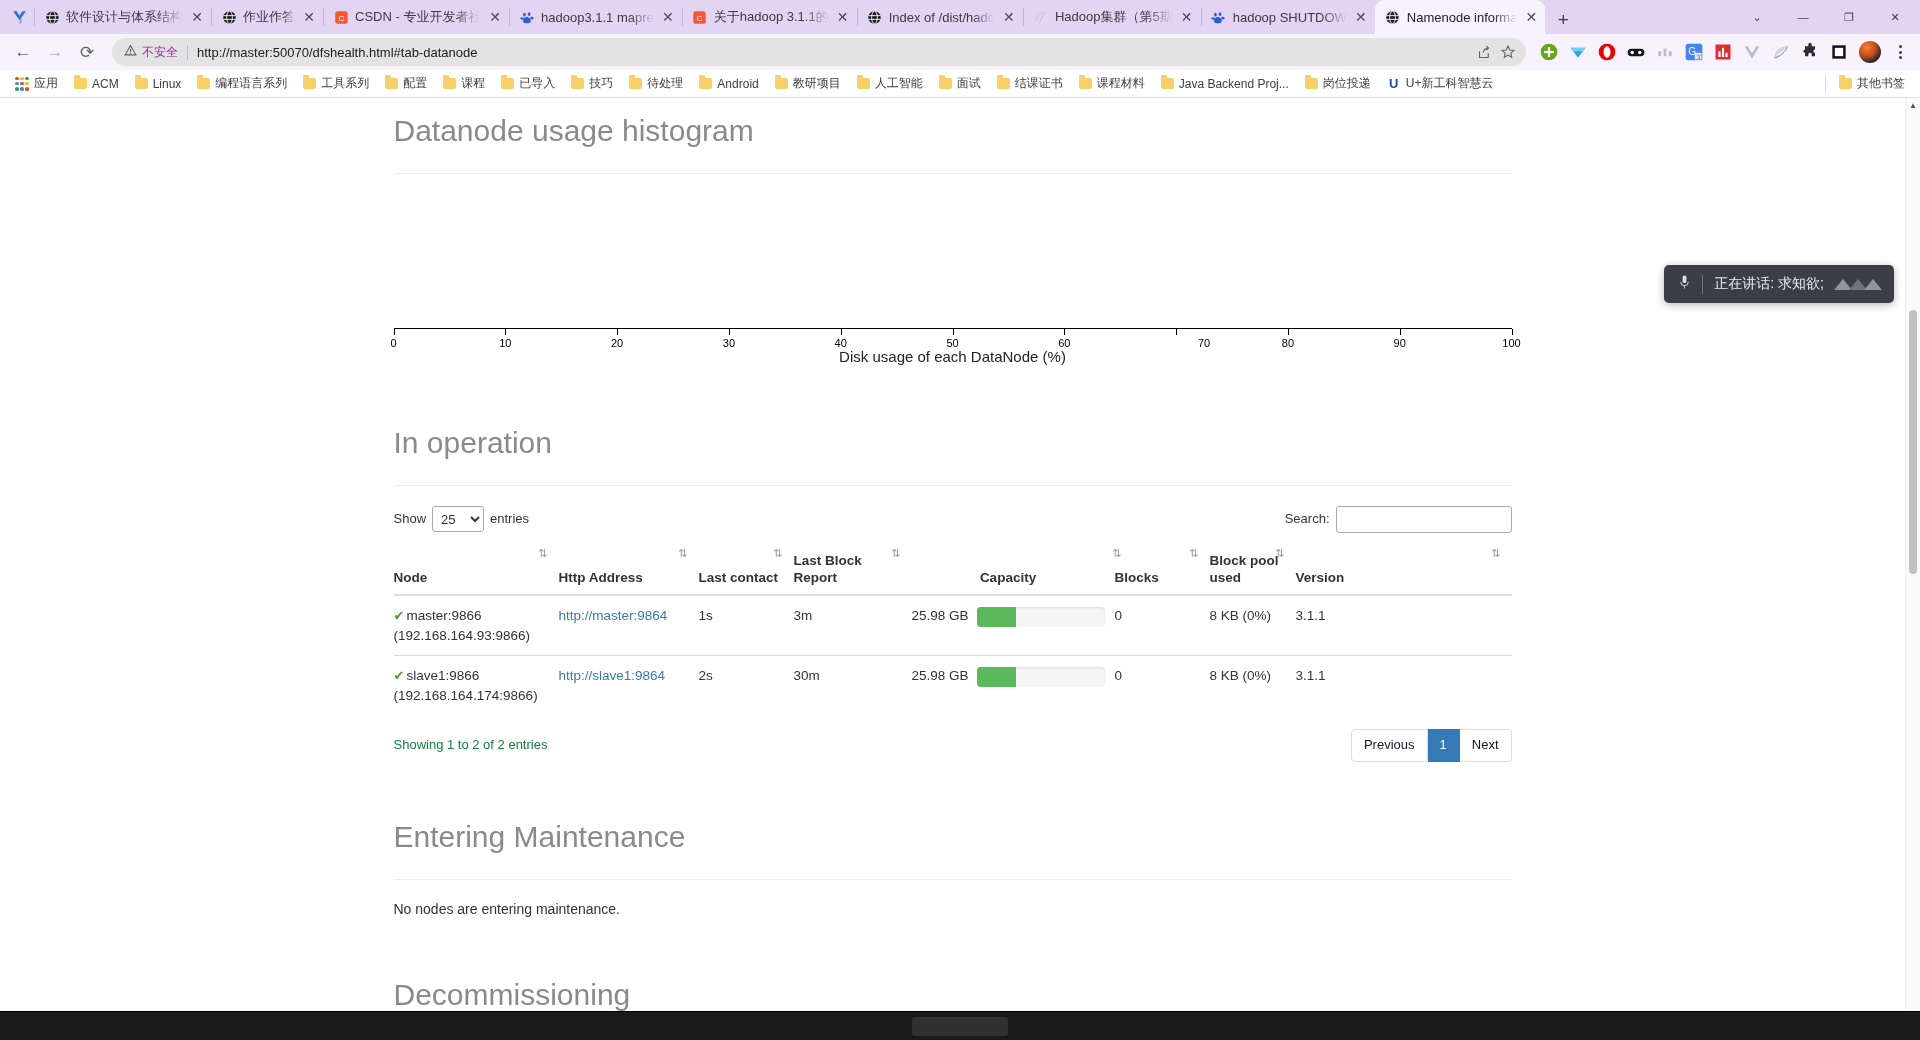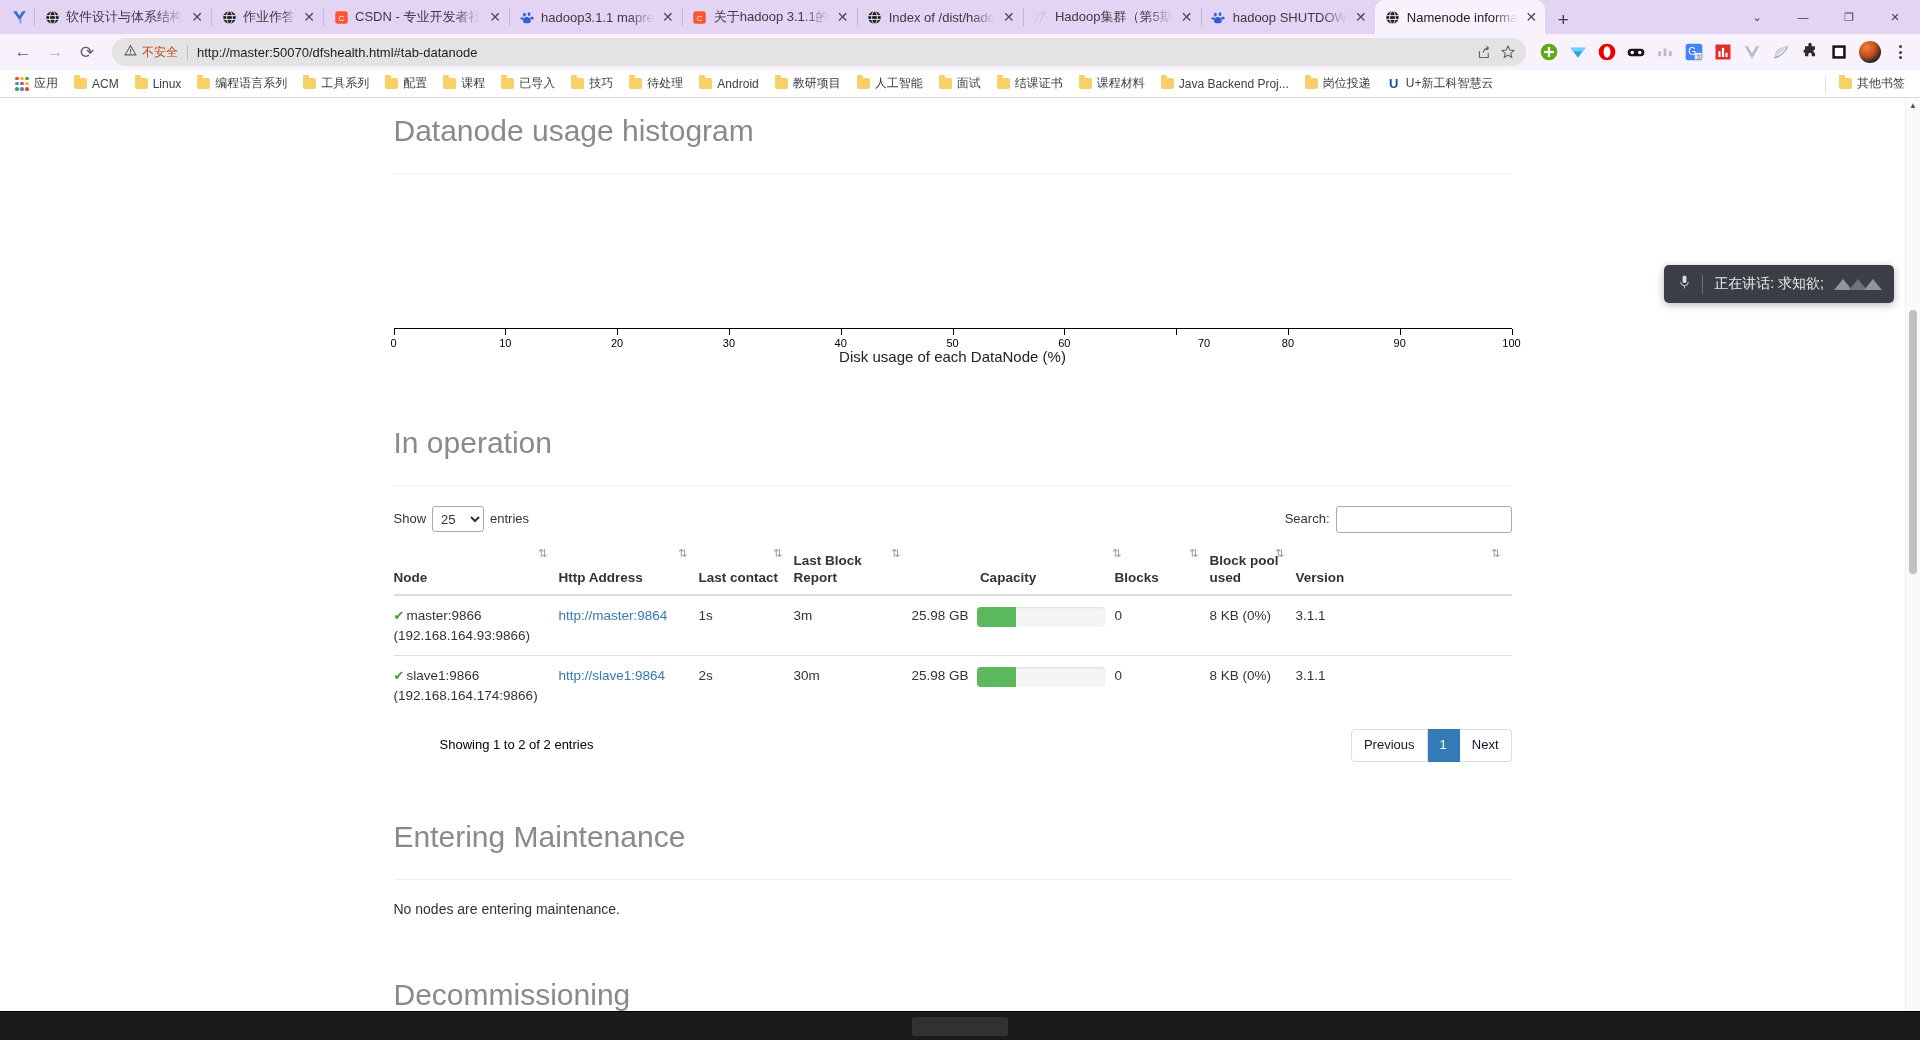--- a/index.html
+++ b/index.html
@@ -120,21 +120,21 @@
     border-radius: 14px;
     display: flex;
     align-items: center;
     padding: 0 6px 0 12px;
     font-size: 13px;
     color: #202124;
     overflow: hidden;
   }
   .omni-warn {
     display: flex; align-items: center; gap: 5px;
-    color: #c2410c; font-size: 12px;
+    color: #a21caf; font-size: 12px;
     flex: 0 0 auto;
   }
   .omni-sep {
     width: 1px; height: 15px; background: #bdbdbd; margin: 0 9px;
     flex: 0 0 auto;
   }
   .omni-url { flex: 1 1 auto; white-space: nowrap; overflow: hidden; color:#202124; }
   .omni-act {
     width: 24px; height: 24px;
     display: flex; align-items: center; justify-content: center;
@@ -321,21 +321,21 @@
     vertical-align: middle;
     width: 128px; height: 20px;
     background: #f5f5f5;
     border-radius: 4px;
     overflow: hidden;
     box-shadow: inset 0 1px 2px rgba(0,0,0,.1);
   }
   .progress > div { height: 100%; background: #5cb85c; }
 
   .dt-bottom { display: flex; align-items: center; justify-content: space-between; margin-top: 14px; }
-  .dt-info { font-size: 13px; color: #000000; margin-left: 46px; }
+  .dt-info { font-size: 13px; color: #15803d; }
   .pager { display: flex; }
   .pager a {
     border: 1px solid #ddd;
     border-left-width: 0;
     padding: 6px 12px;
     font-size: 13px;
     color: #0f172a;
     background: #fff;
     text-decoration: none;
   }

